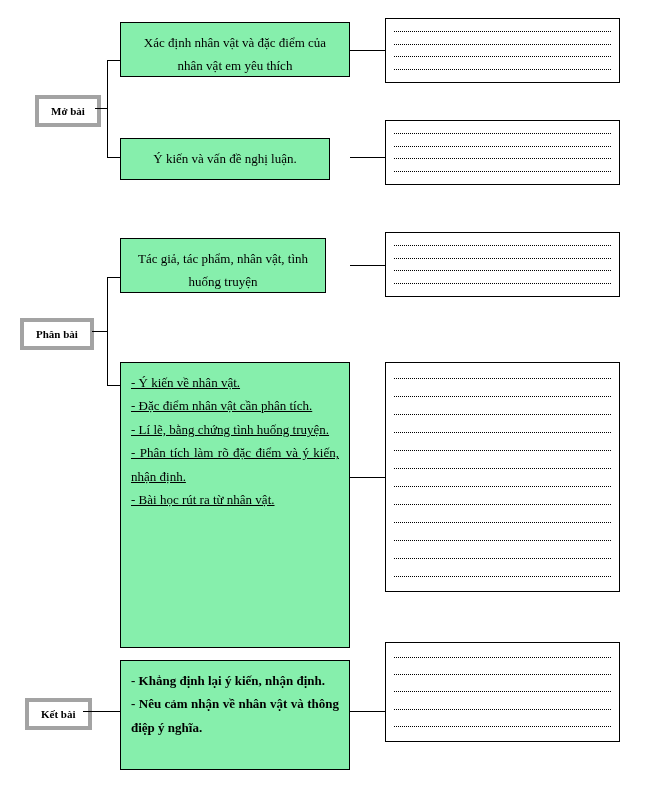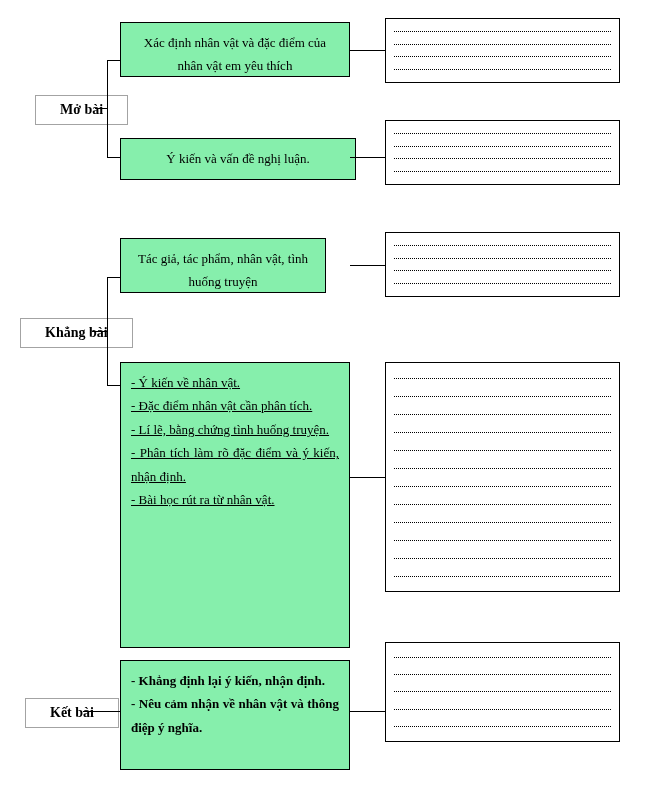--- a/index.html
+++ b/index.html
@@ -9,24 +9,24 @@
   }
   body {
     font-family: "Times New Roman", serif;
     background: #fff;
     width: 645px;
     height: 791px;
     position: relative;
   }
   .section-label {
     position: absolute;
-    border: 1px solid #a3a3a3;
-    padding: 6px 24px;
+    border: 4px solid #a3a3a3;
+    padding: 6px 12px;
     font-weight: bold;
-    font-size: 14px;
+    font-size: 11px;
     background: #fff;
   }
   .content-box {
     position: absolute;
     border: 1px solid #000;
     padding: 8px 10px;
     font-size: 13px;
     line-height: 1.8;
     text-align: justify;
     background: #86efac;
@@ -64,40 +64,40 @@
   <span>Xác định nhân vật và đặc điểm của nhân vật em yêu thích</span>
 </div>
 
 <div class="dotted-box" style="left:385px; top:18px; width:235px; height:65px;">
   <div class="dotted-line"></div>
   <div class="dotted-line"></div>
   <div class="dotted-line"></div>
   <div class="dotted-line"></div>
 </div>
 
-<div class="content-box center" style="left:120px; top:138px; width:236px; height:42px; display:flex; align-items:center; justify-content:center;">
+<div class="content-box center" style="left:120px; top:138px; width:210px; height:42px; display:flex; align-items:center; justify-content:center;">
   <span>Ý kiến và vấn đề nghị luận.</span>
 </div>
 
 <div class="dotted-box" style="left:385px; top:120px; width:235px; height:65px;">
   <div class="dotted-line"></div>
   <div class="dotted-line"></div>
   <div class="dotted-line"></div>
   <div class="dotted-line"></div>
 </div>
 
 <div class="connector" style="left:95px; top:108px; width:12px; height:1px;"></div>
 <div class="connector" style="left:107px; top:60px; width:1px; height:97px;"></div>
 <div class="connector" style="left:107px; top:60px; width:13px; height:1px;"></div>
 <div class="connector" style="left:107px; top:157px; width:13px; height:1px;"></div>
 <div class="connector" style="left:350px; top:50px; width:35px; height:1px;"></div>
 <div class="connector" style="left:350px; top:157px; width:35px; height:1px;"></div>
 
 <div class="section-label" style="left:20px; top:318px;">
-  <span>Khẳng bài</span>
+  <span>Phân bài</span>
 </div>
 
 <div class="content-box center" style="left:120px; top:238px; width:206px; height:55px;">
   <span>Tác giả, tác phẩm, nhân vật, tình huống truyện</span>
 </div>
 
 <div class="dotted-box" style="left:385px; top:232px; width:235px; height:65px;">
   <div class="dotted-line"></div>
   <div class="dotted-line"></div>
   <div class="dotted-line"></div>

